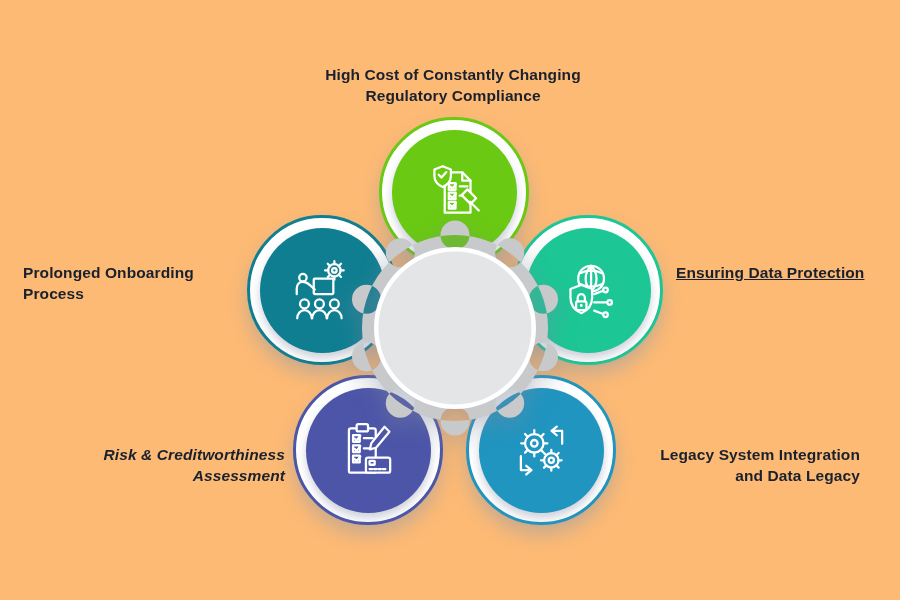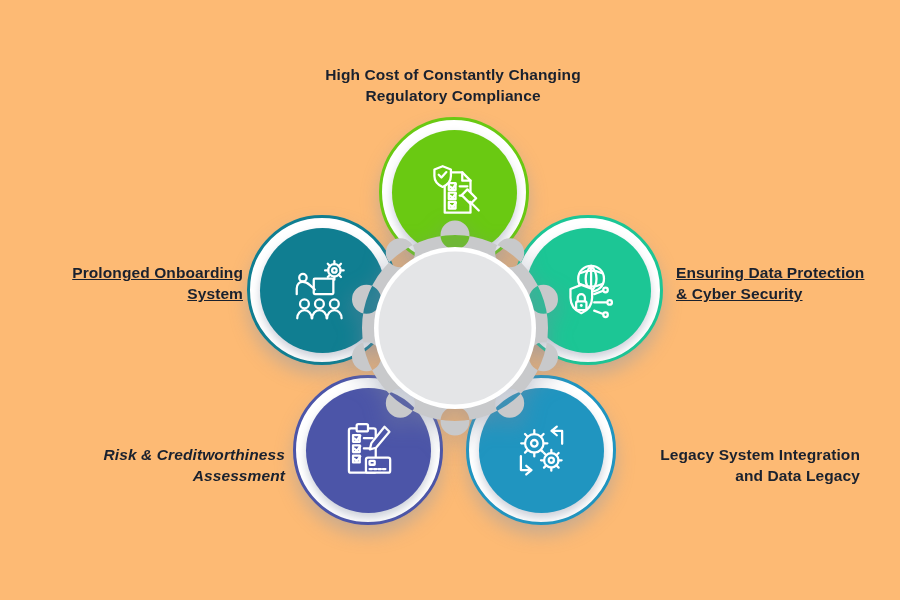--- a/index.html
+++ b/index.html
@@ -26,21 +26,21 @@
   #gear-center{
     position:absolute;left:345px;top:218px;width:220px;height:220px;z-index:2;
     filter:drop-shadow(0 8px 10px rgba(125,136,158,.5));
   }
   .label{
     position:absolute;z-index:3;color:#1A212E;font-weight:700;
     font-size:15.5px;line-height:21px;letter-spacing:.1px;
   }
   .label div{white-space:nowrap;}
   #label-compliance{left:228px;top:64px;width:450px;text-align:center;}
-  #label-onboarding{left:23px;top:262px;width:220px;text-align:right;text-decoration:underline;}
+  #label-onboarding{left:23px;top:262px;width:220px;}
   #label-protection{left:676px;top:262px;width:220px;text-align:left;text-decoration:underline;}
   #label-assessment{left:65px;top:444px;width:220px;text-align:right;font-style:italic;}
   #label-integration{left:625px;top:444px;width:235px;text-align:right;}
   
   #petal-compliance{left:379px;top:117px;}
   #petal-onboarding{left:247px;top:215px;}
   #petal-protection{left:513px;top:215px;}
   #petal-assessment{left:293px;top:375px;}
   #petal-integration{left:466px;top:375px;}
 </style>
@@ -48,25 +48,24 @@
 <body>
 
 <div id="canvas" style="background: #fdba74; padding-left: 47px;">
 
   <div class="label" id="label-compliance">
     <div>High Cost of Constantly Changing</div>
     <div>Regulatory Compliance</div>
   </div>
   <div class="label" id="label-onboarding">
     <div>Prolonged Onboarding</div>
-    <div>System</div>
+    <div>Process</div>
   </div>
   <div class="label" id="label-protection">
     <div>Ensuring Data Protection</div>
-    <div>&amp; Cyber Security</div>
   </div>
   <div class="label" id="label-assessment">
     <div>Risk &amp; Creditworthiness</div>
     <div>Assessment</div>
   </div>
   <div class="label" id="label-integration">
     <div>Legacy System Integration</div>
     <div>and Data Legacy</div>
   </div>
 

